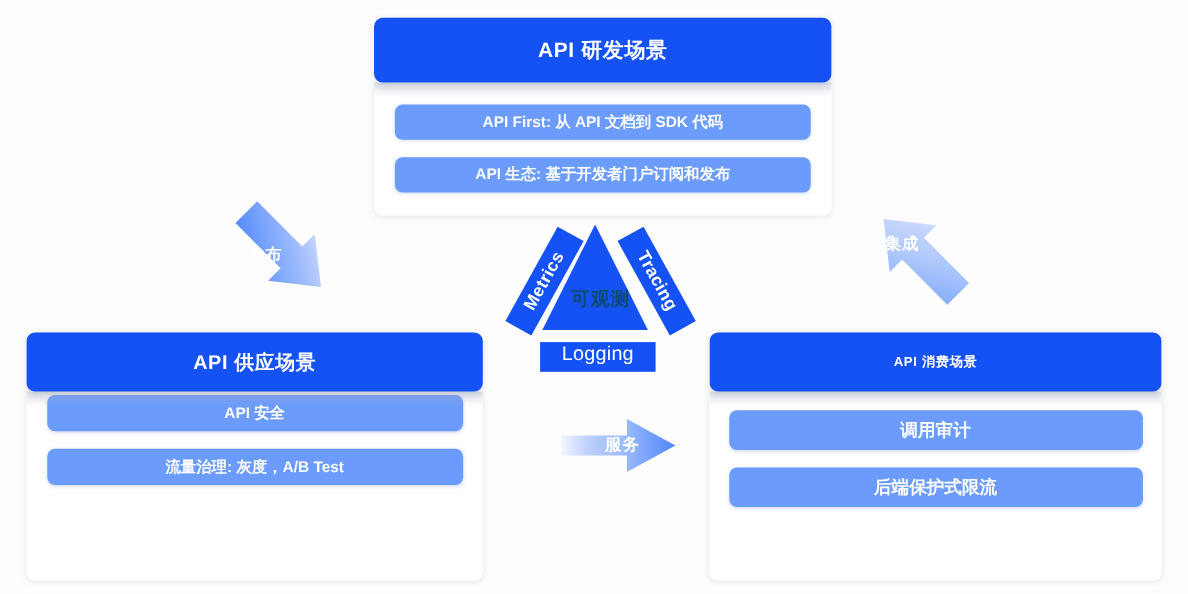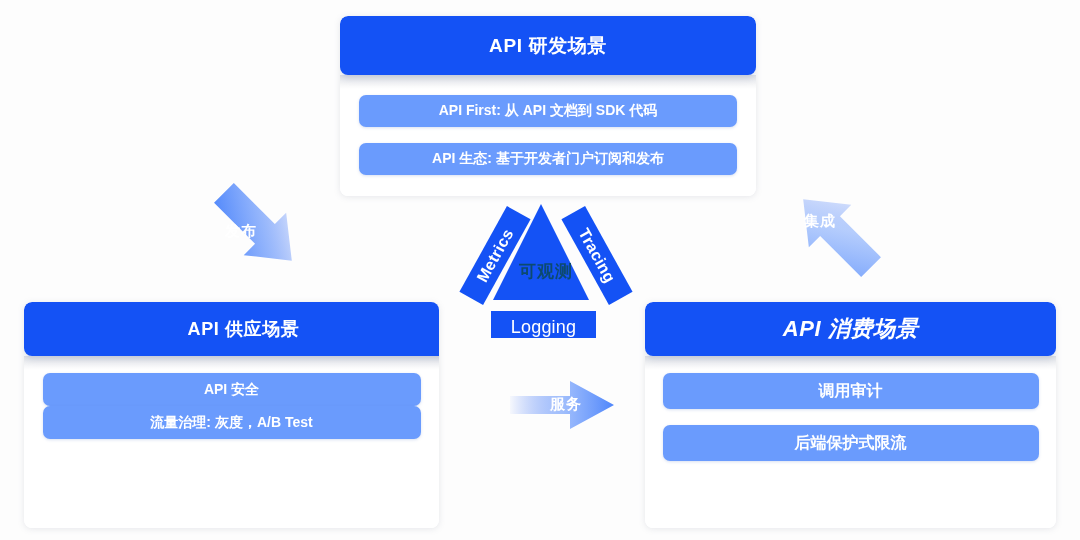--- a/index.html
+++ b/index.html
@@ -81,30 +81,30 @@
   
   #card-dev { left: 340px; top: 16px; width: 416px; height: 180px; }
   #card-dev .card-header { height: 59px; align-items: center; }
   #card-dev .card-header-title { font-size: 19px; }
   #card-dev .card-shade { top: 59px; }
   #card-dev .card-body { top: 59px; height: 121px; padding-top: 20px; box-sizing: border-box; gap: 16px; }
   #card-dev .item { width: 378px; height: 32px; font-size: 14px; }
 
   
   #card-supply { left: 24px; top: 302px; width: 415px; height: 226px; }
-  #card-supply .card-header { height: 54px; padding-left: 12px; }
+  #card-supply .card-header { height: 54px; }
   #card-supply .card-header-title { font-size: 18px; }
   #card-supply .card-shade { top: 54px; }
-  #card-supply .card-body { top: 54px; height: 172px; padding-top: 17px; box-sizing: border-box; }
+  #card-supply .card-body { top: 40px; height: 172px; padding-top: 17px; box-sizing: border-box; gap: 16px; }
   #card-supply .item { width: 378px; height: 33px; font-size: 14px; }
 
   
   #card-consume { left: 645px; top: 302px; width: 411px; height: 226px; }
   #card-consume .card-header { height: 54px; }
-  #card-consume .card-header-title { font-size: 22px; font-style: italic; }
+  #card-consume .card-header-title { font-size: 12px; }
   #card-consume .card-shade { top: 54px; }
   #card-consume .card-body { top: 54px; height: 172px; padding-top: 17px; box-sizing: border-box; gap: 16px; }
   #card-consume .item { width: 376px; height: 36px; font-size: 16px; }
 
   
   #observability {
     position: absolute;
     left: 440px;
     top: 196px;
     width: 212px;
@@ -158,21 +158,21 @@
   #bar-logging {
     position: absolute;
     left: 51px;
     top: 115px;
     width: 105px;
     height: 27px;
     background: #1452f5;
     color: #ffffff;
     font-size: 18px;
     display: flex;
-    align-items: flex-end;
+    align-items: flex-start;
     justify-content: center;
     letter-spacing: 0.2px;
     z-index: 5;
   }
 
   
   .arrow-wrap {
     position: absolute;
   }
   .arrow-wrap svg { display: block; }

